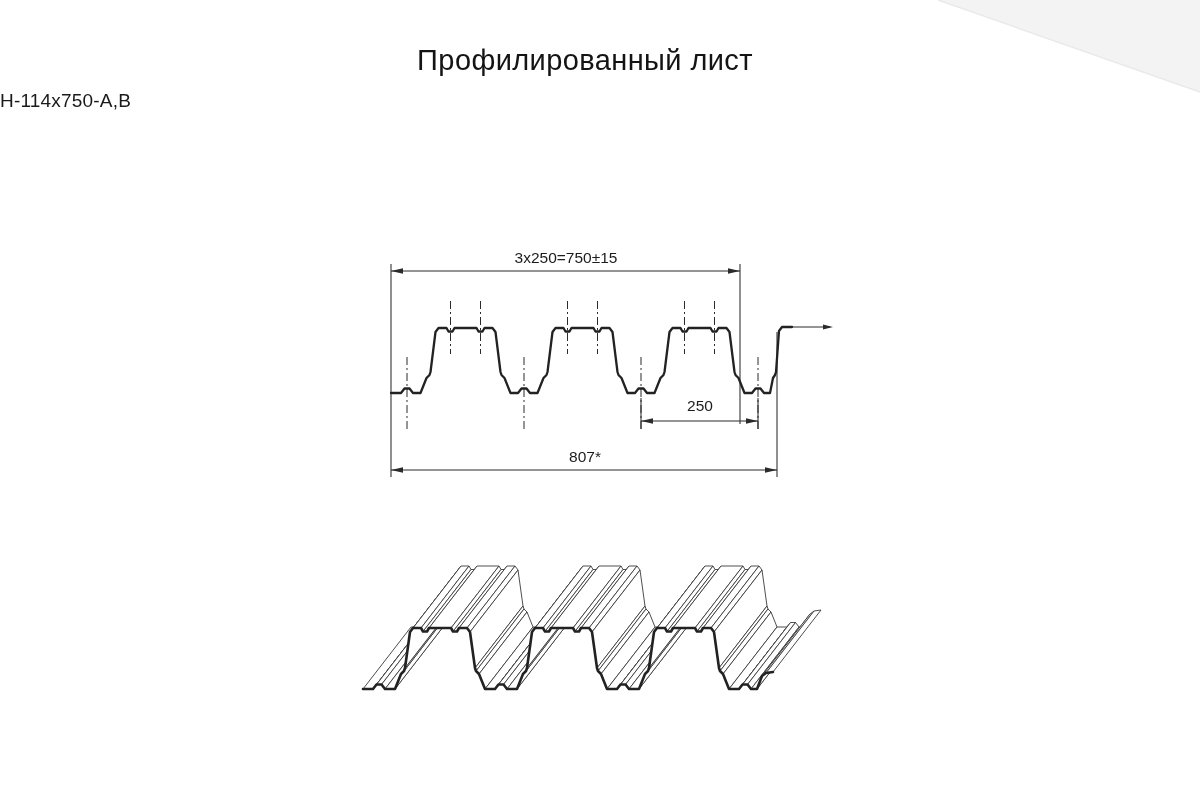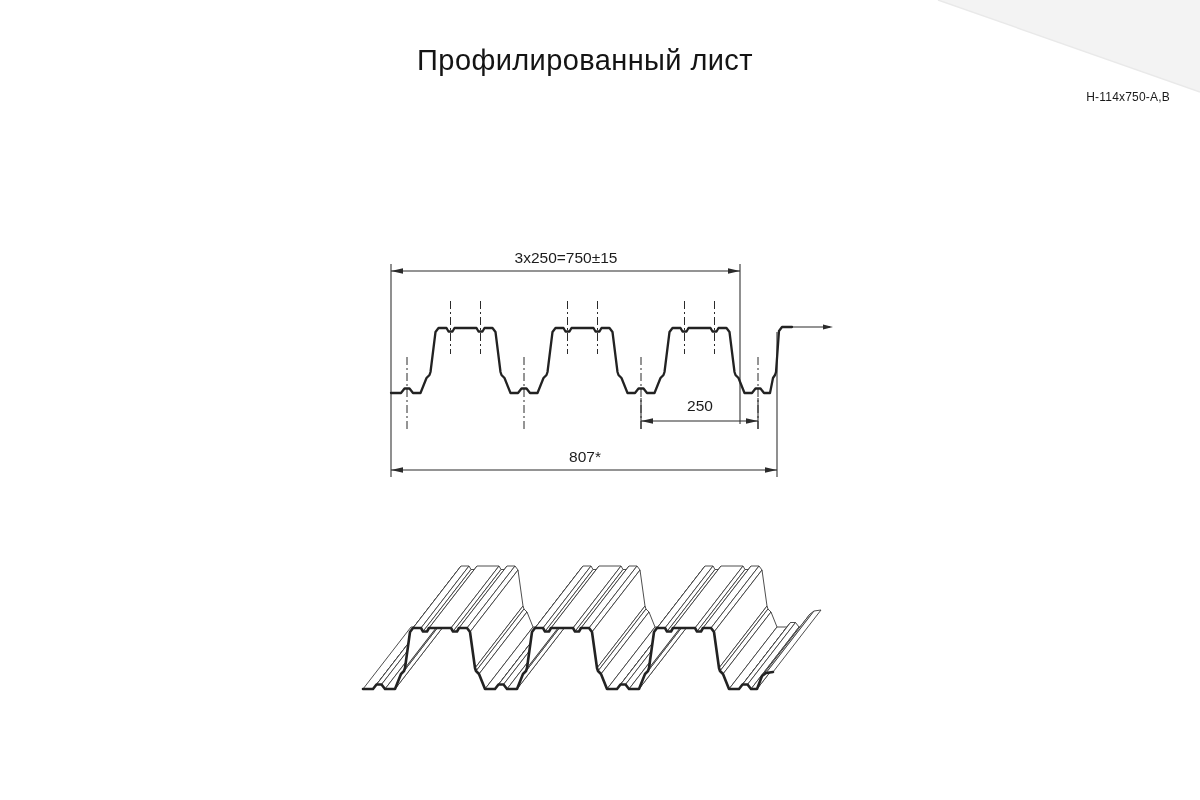--- a/index.html
+++ b/index.html
@@ -5,22 +5,22 @@
   html,body { margin:0; padding:0; background:#ffffff; }
   .page {
     position:relative; width:1200px; height:800px; background:#ffffff;
     overflow:hidden; font-family:"Liberation Sans", sans-serif;
   }
   .title {
     position:absolute; top:44px; left:0; width:1170px; text-align:center;
     font-size:29px; font-weight:400; color:#141414; letter-spacing:0.4px;
   }
   .subtitle {
-    position:absolute; top:90px; left:0; width:1170px; text-align:right;
-    font-size:12px; font-weight:400; color:#1a1a1a; letter-spacing:0.2px;
+    position:absolute; top:90px; left:0; width:1170px; text-align:left;
+    font-size:19px; font-weight:400; color:#1a1a1a; letter-spacing:0.2px;
   }
   svg.scene { position:absolute; left:0; top:0; }
   .dim {
     font-family:"Liberation Sans", sans-serif;
     font-size:15.5px; fill:#1c1c1c;
   }
 </style>
 </head>
 <body>
 

